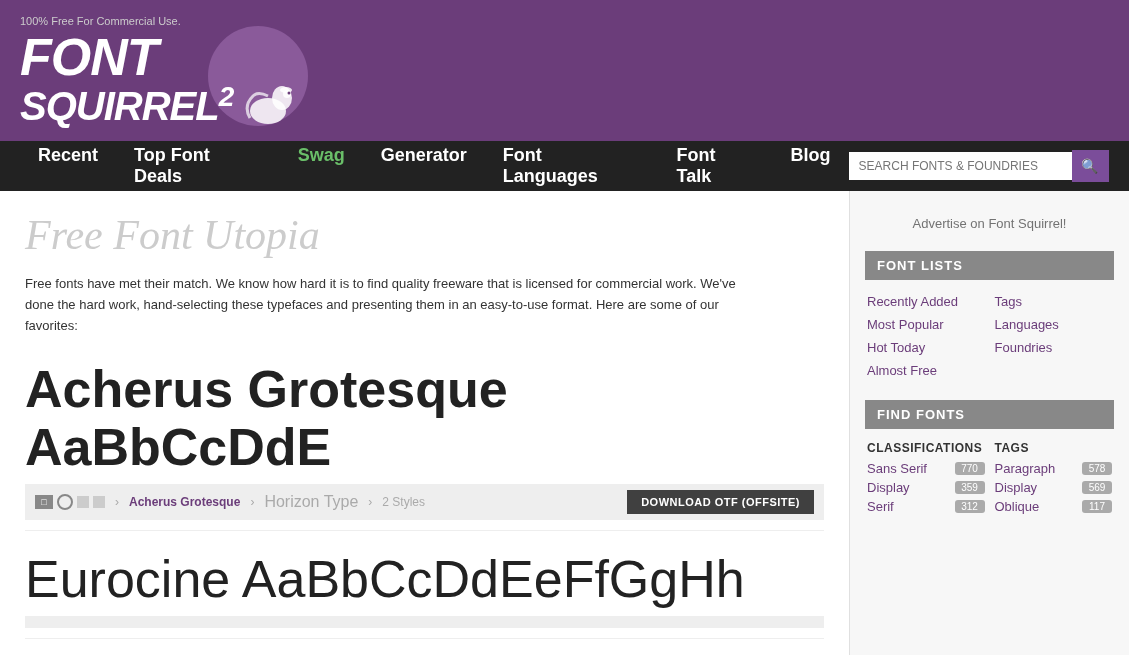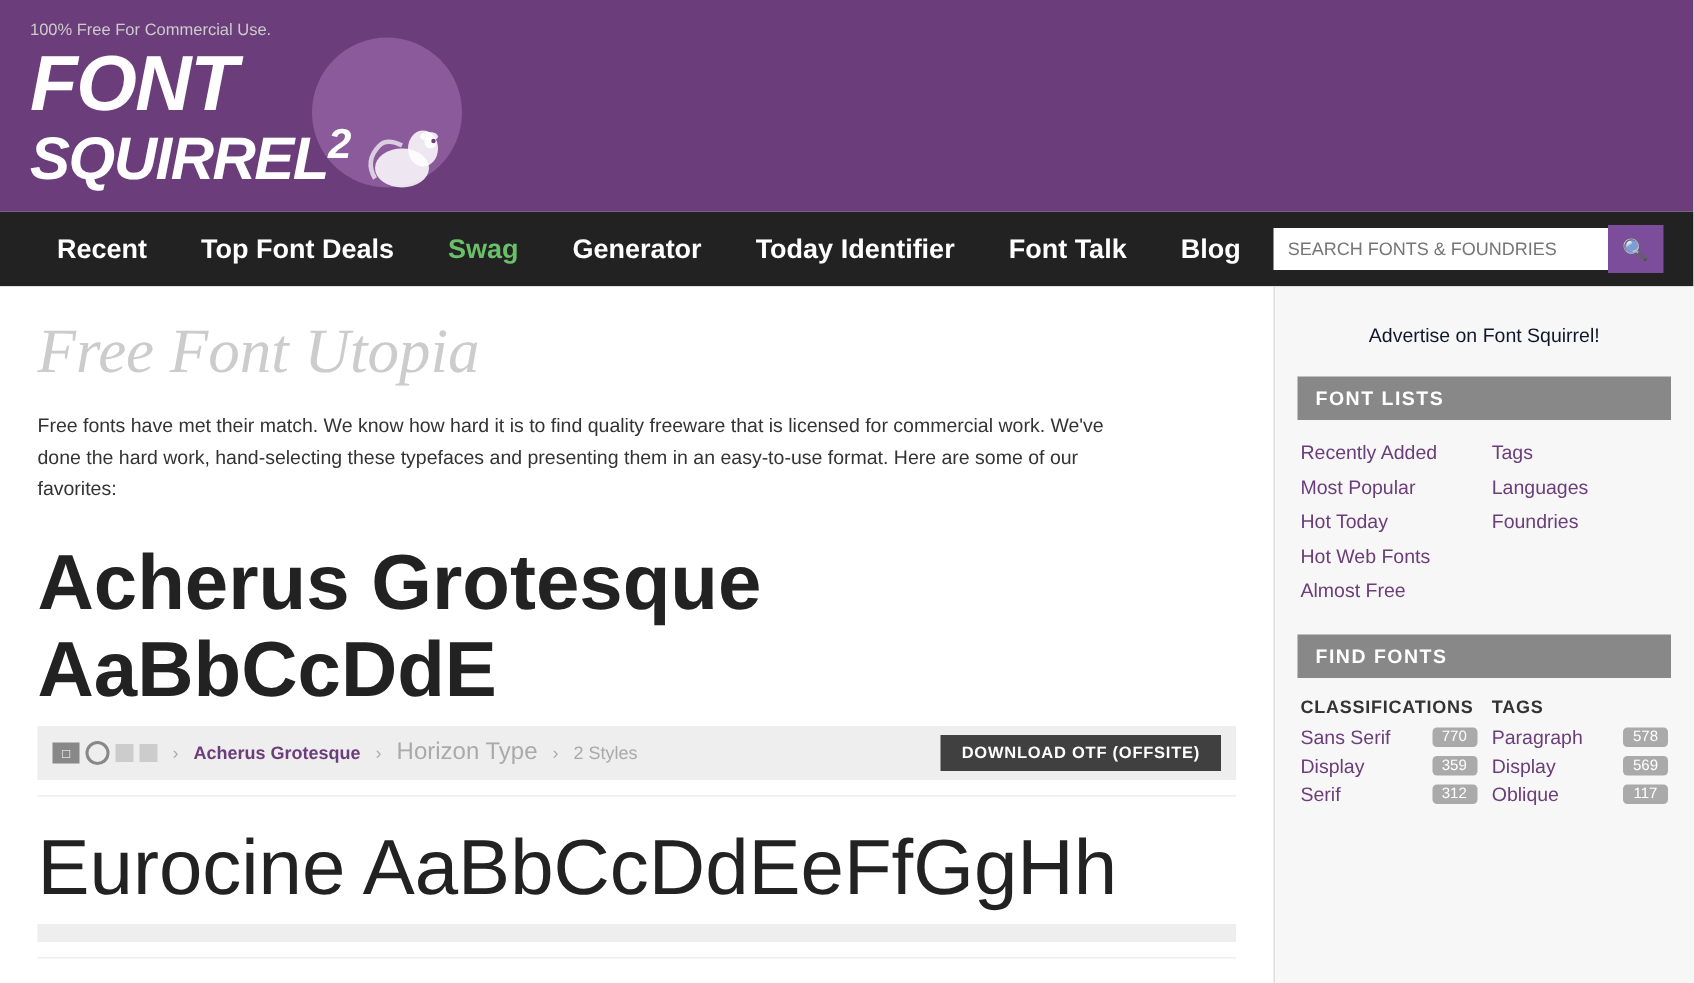--- a/index.html
+++ b/index.html
@@ -221,21 +221,21 @@
       width: 280px;
       background: #f7f7f7;
       padding: 15px;
       border-left: 1px solid #e0e0e0;
     }
 
     .sidebar-ad {
       text-align: center;
       padding: 10px 0 20px;
       font-size: 13px;
-      color: #0f172a;
+      color: #737373;
     }
 
     .sidebar-section-header {
       background: #888;
       color: white;
       font-size: 13px;
       font-weight: bold;
       padding: 7px 12px;
       margin-bottom: 12px;
       letter-spacing: 1px;
@@ -330,21 +330,21 @@
     </div>
   </div>
 </div>
 
 <div id="navbar">
   <div class="nav-items">
     <a class="nav-item">Recent</a>
     <a class="nav-item">Top Font Deals</a>
     <a class="nav-item swag">Swag</a>
     <a class="nav-item">Generator</a>
-    <a class="nav-item">Today Identifier</a>
+    <a class="nav-item">Font Languages</a>
     <a class="nav-item">Font Talk</a>
     <a class="nav-item">Blog</a>
   </div>
   <div class="nav-search">
     <input type="text" placeholder="SEARCH FONTS &amp; FOUNDRIES" style="">
     <button>🔍</button>
   </div>
 </div>
 
 <div id="main-layout">
@@ -397,21 +397,20 @@
     <div class="sidebar-section-header">FONT LISTS</div>
 
     <div class="sidebar-links">
 
       <a class="sidebar-link">Recently Added</a>
       <a class="sidebar-link">Tags</a>
       <a class="sidebar-link">Most Popular</a>
       <a class="sidebar-link">Languages</a>
       <a class="sidebar-link">Hot Today</a>
       <a class="sidebar-link">Foundries</a>
-      <a class="sidebar-link full-width">Hot Web Fonts</a>
       <a class="sidebar-link full-width">Almost Free</a>
     </div>
 
     <div class="find-fonts-section">
       <div class="sidebar-section-header">FIND FONTS</div>
       <div class="find-fonts-cols">
         <div>
           <div class="find-col-header">CLASSIFICATIONS</div>
           <div class="find-item">
             <span class="find-item-label">Sans Serif</span>

